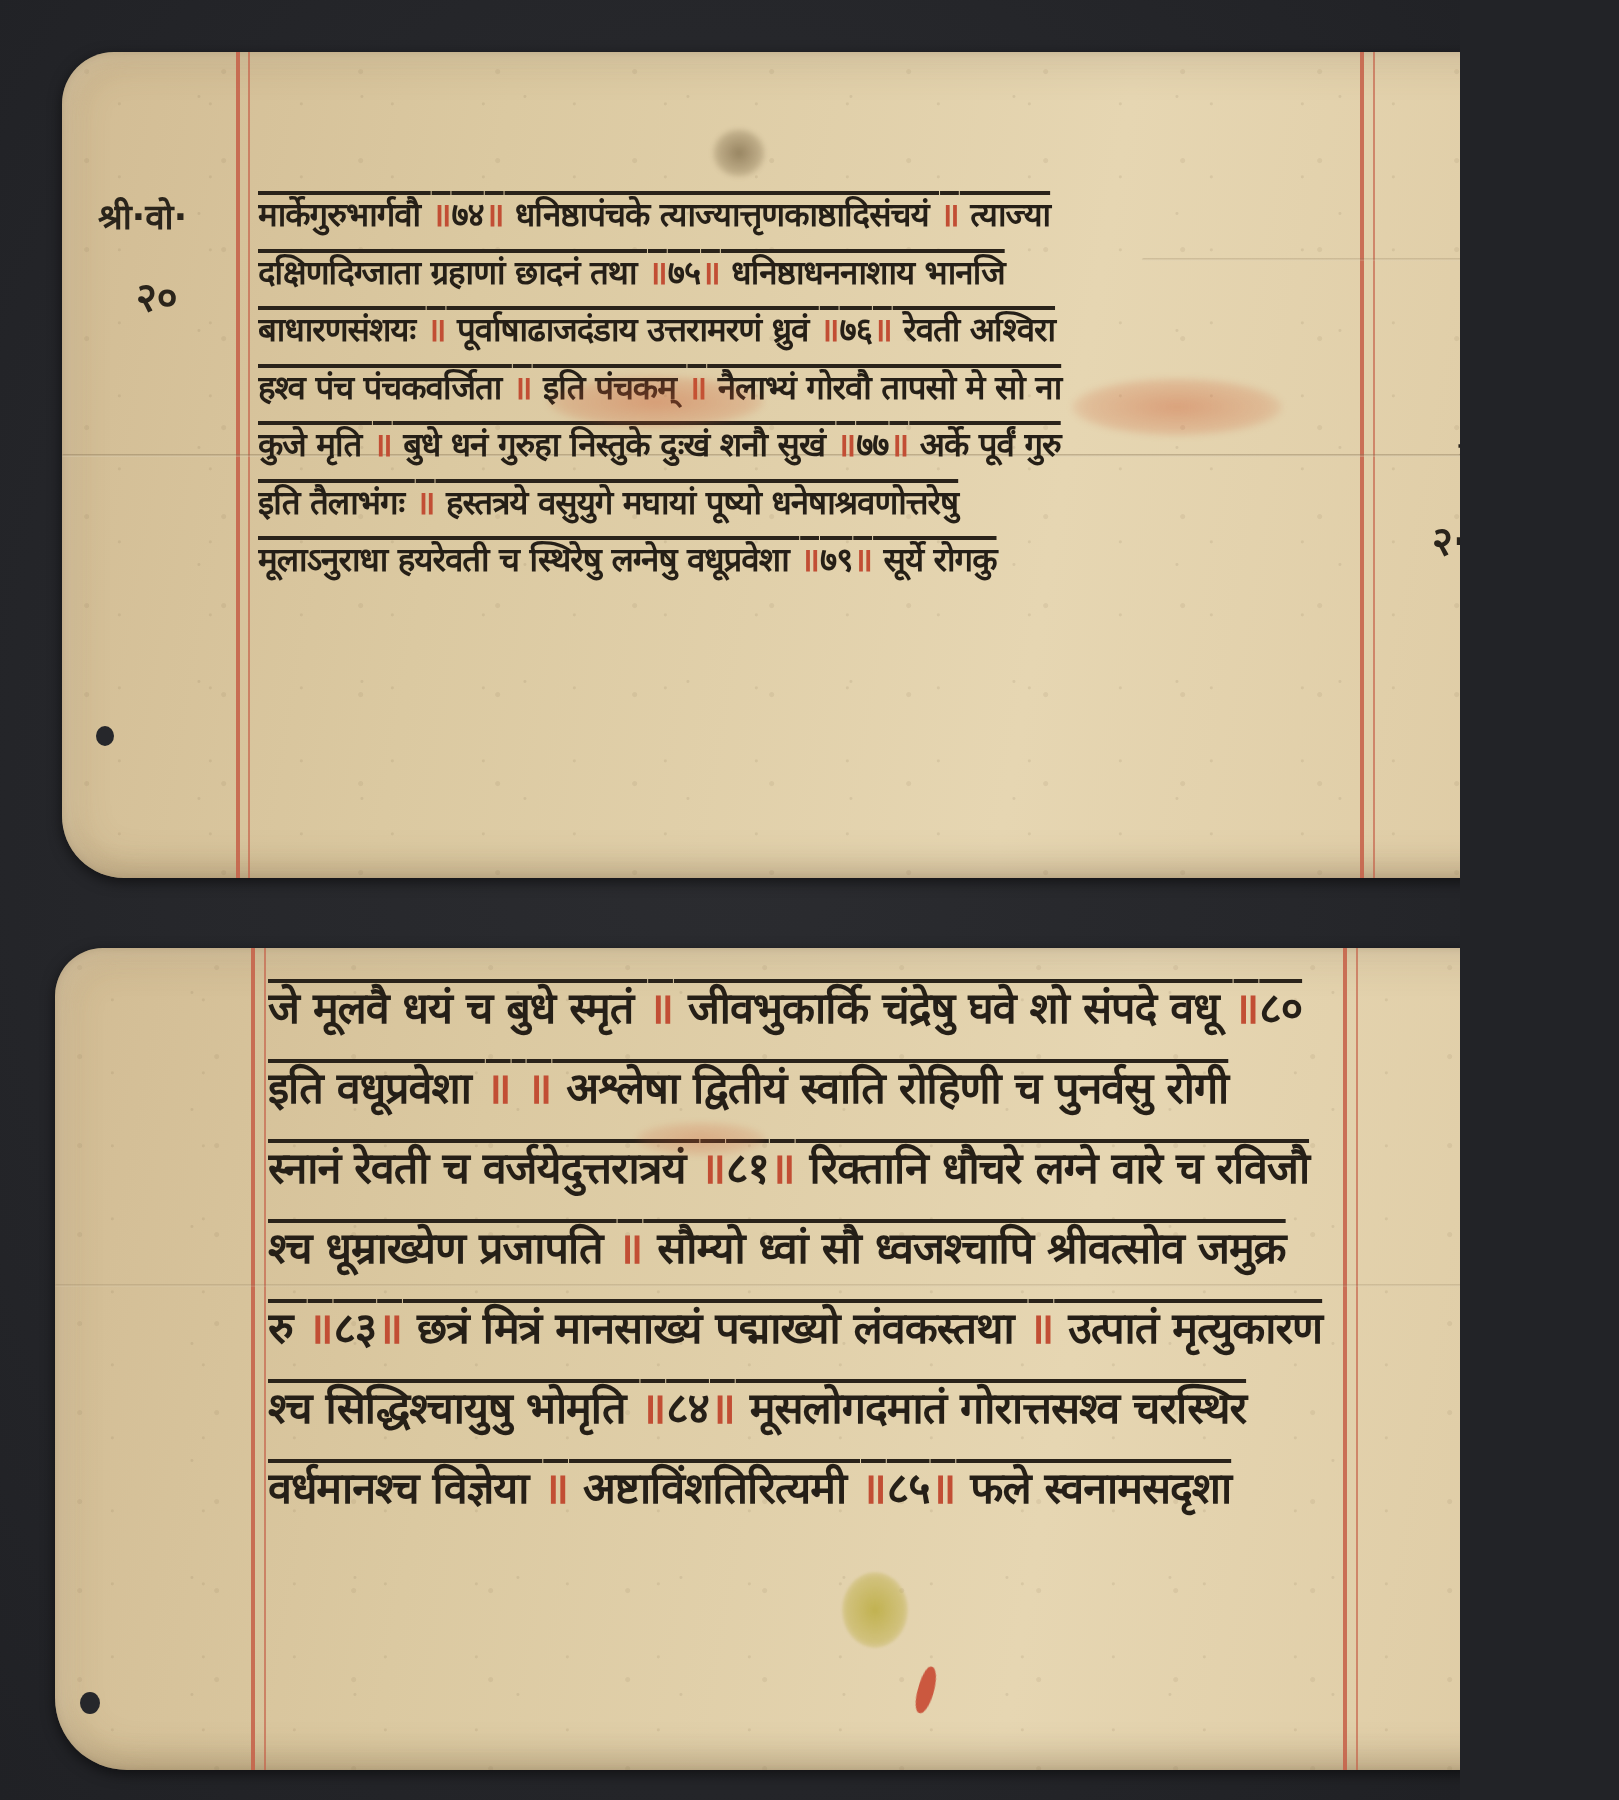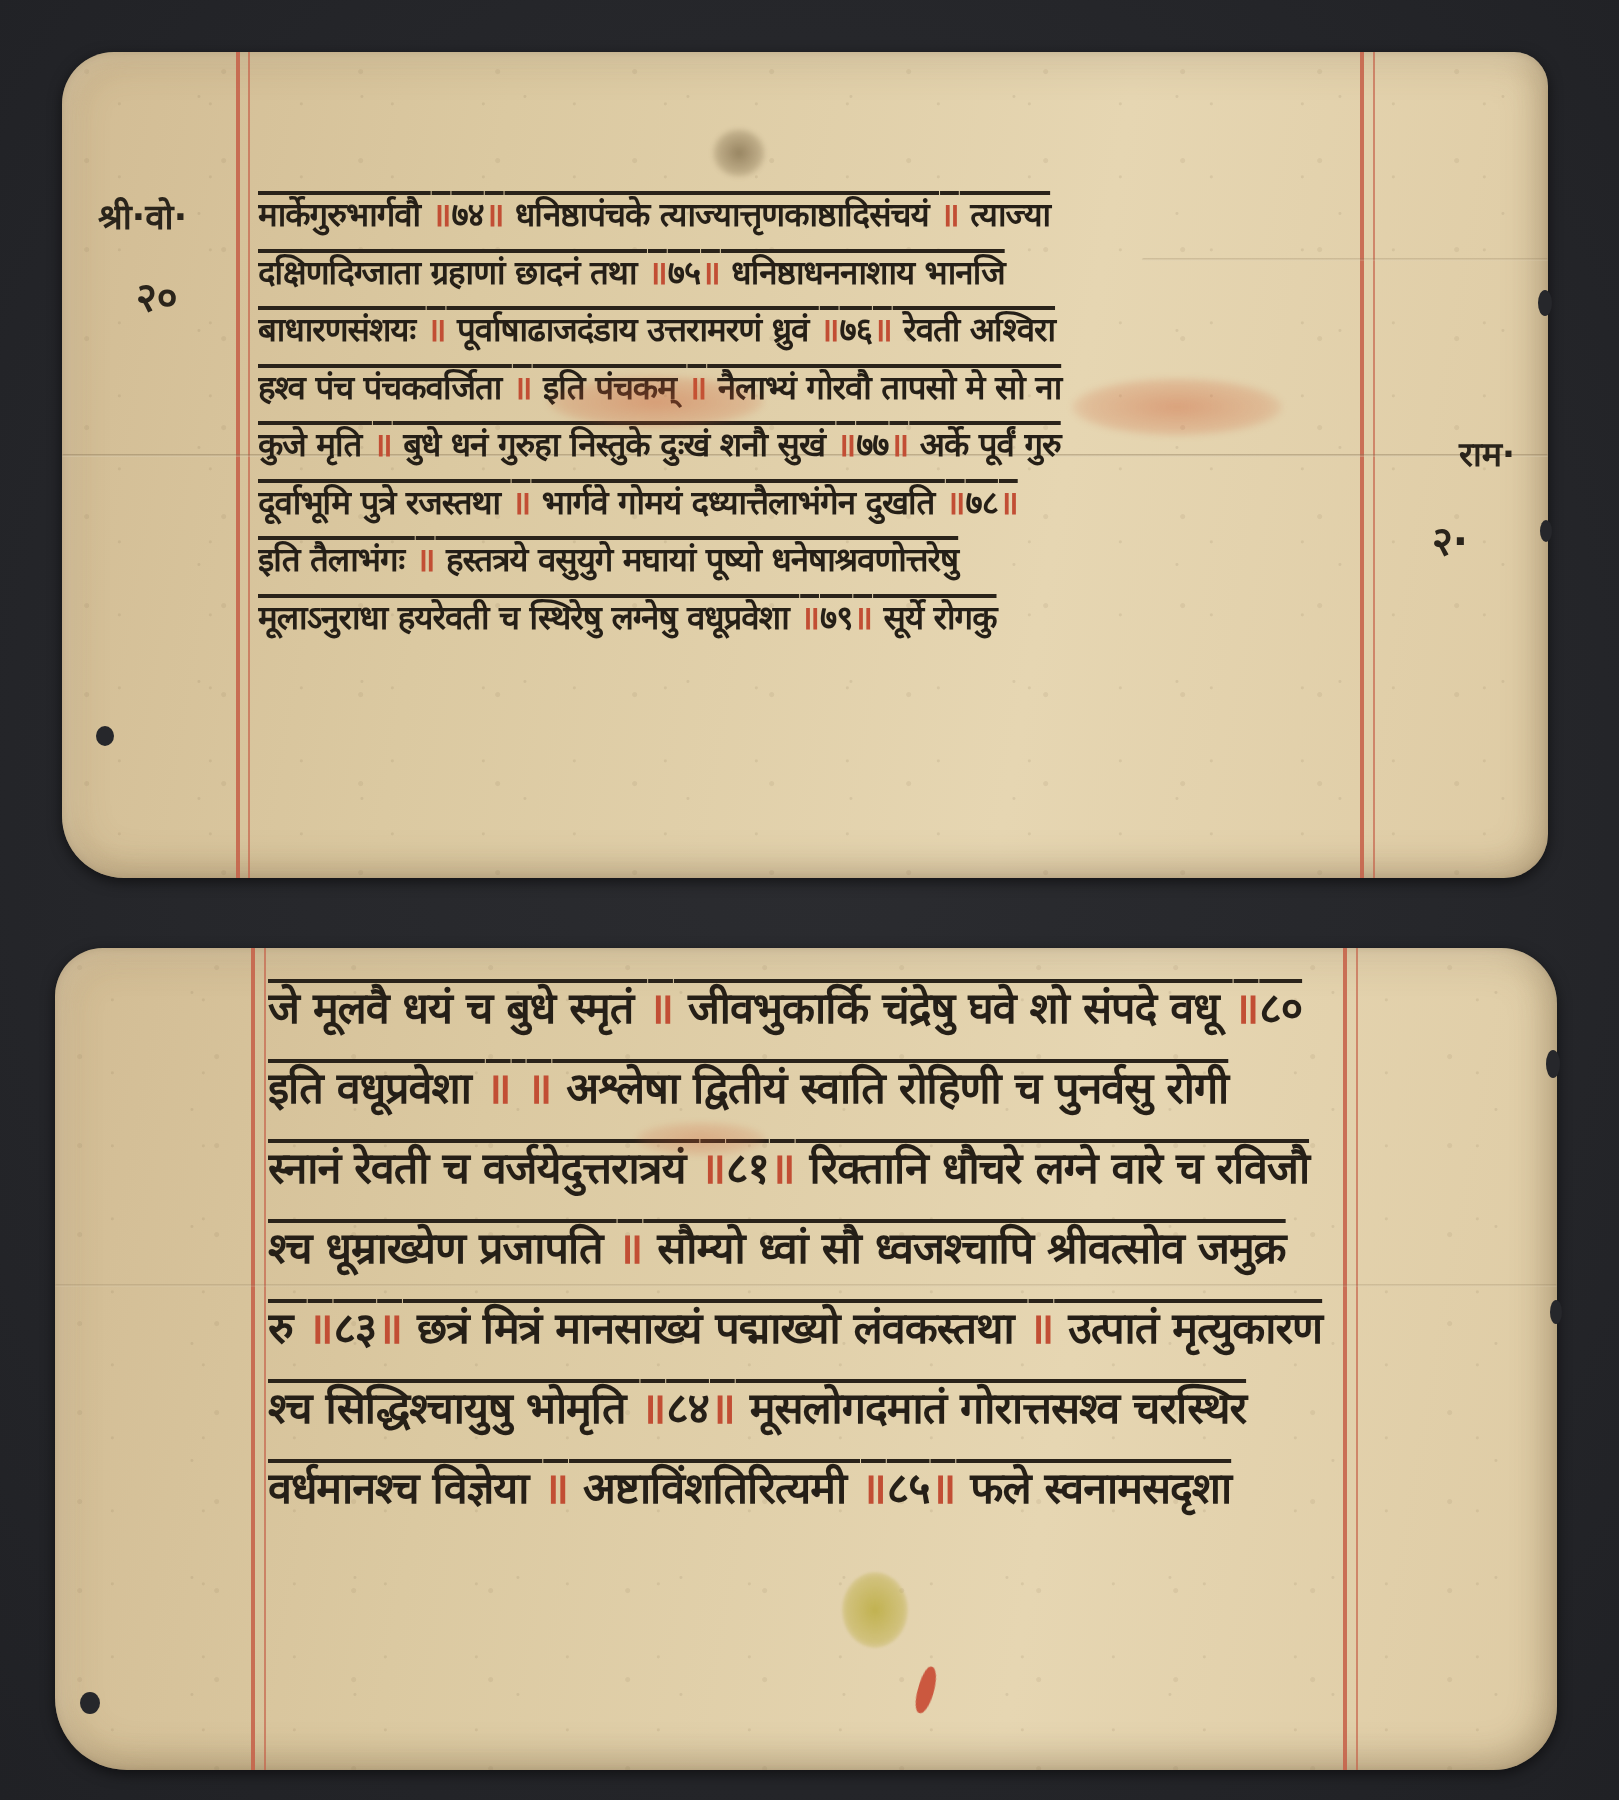--- a/index.html
+++ b/index.html
@@ -1,17 +1,17 @@
 <!DOCTYPE html>
 <html><head>
 <meta charset="utf-8">
 <style>
   html,body{margin:0;padding:0;background:#222327;}
   .stage{
-    position:relative;width:1619px;height:1800px;overflow:hidden;
+    position:relative;width:1460px;height:1800px;overflow:hidden;
     background:radial-gradient(ellipse at 50% 45%, #2b2c30 0%, #26272b 55%, #202125 100%);
     font-family:"DejaVu Sans", sans-serif;
   }
   .leaf{
     position:absolute;
     background:
       radial-gradient(circle at 18% 22%, rgba(118,96,62,.10) 0 2px, transparent 3px),
       radial-gradient(circle at 63% 71%, rgba(118,96,62,.12) 0 1px, transparent 2px),
       radial-gradient(circle at 84% 38%, rgba(90,70,45,.10) 0 1px, transparent 2px),
       linear-gradient(100deg,#d2bc94 0%,#dbc9a1 28%,#e6d6b2 66%,#decba4 100%);
@@ -62,21 +62,20 @@
   <div class="margin-note" style="left:136px;top:250px;font-size:40px;margin-top:18px;">२०</div>
   <div class="margin-note" style="left:1414px;top:430px;font-size:34px;margin-left:45px;">राम·</div>
   <div class="margin-note" style="left:1432px;top:512px;font-size:40px;">२·</div>
 
   <div class="textblock tb-top" style="left:258px;top:186px;width:1098px;height:464px;">
       <div class="text-line"><span>मार्केगुरुभार्गवौ </span><span class="danda">॥</span><span>७४</span><span class="danda">॥</span><span> धनिष्ठापंचके त्याज्यात्तृणकाष्ठादिसंचयं </span><span class="danda">॥</span><span> त्याज्या</span></div>
       <div class="text-line"><span>दक्षिणदिग्जाता ग्रहाणां छादनं तथा </span><span class="danda">॥</span><span>७५</span><span class="danda">॥</span><span> धनिष्ठाधननाशाय भानजि</span></div>
       <div class="text-line"><span>बाधारणसंशयः </span><span class="danda">॥</span><span> पूर्वाषाढाजदंडाय उत्तरामरणं ध्रुवं </span><span class="danda">॥</span><span>७६</span><span class="danda">॥</span><span> रेवती अश्विरा</span></div>
       <div class="text-line"><span>हश्व पंच पंचकवर्जिता </span><span class="danda">॥</span><span> इति पंचकम् </span><span class="danda">॥</span><span> नैलाभ्यं गोरवौ तापसो मे सो ना</span></div>
       <div class="text-line"><span>कुजे मृति </span><span class="danda">॥</span><span> बुधे धनं गुरुहा निस्तुके दुःखं शनौ सुखं </span><span class="danda">॥</span><span>७७</span><span class="danda">॥</span><span> अर्के पूर्वं गुरु</span></div>
-      <div class="text-line"><span>दूर्वाभूमि पुत्रे रजस्तथा </span><span class="danda">॥</span><span> भार्गवे गोमयं दध्यात्तैलाभंगेन दुखति </span><span class="danda">॥</span><span>७८</span><span class="danda">॥</span></div>
       <div class="text-line"><span>इति तैलाभंगः </span><span class="danda">॥</span><span> हस्तत्रये वसुयुगे मघायां पूष्यो धनेषाश्रवणोत्तरेषु</span></div>
       <div class="text-line"><span>मूलाऽनुराधा हयरेवती च स्थिरेषु लग्नेषु वधूप्रवेशा </span><span class="danda">॥</span><span>७९</span><span class="danda">॥</span><span> सूर्ये रोगकु</span></div>
     </div>
 
   <div class="stain stain-smudge" style="left:712px;top:128px;width:54px;height:50px;"></div>
   <div class="stain stain-rub" style="left:548px;top:376px;width:216px;height:52px;"></div>
   <div class="stain stain-rub" style="left:1072px;top:378px;width:210px;height:58px;"></div>
 
   <div class="nick" style="left:1538px;top:290px;width:14px;height:26px;"></div>
   <div class="nick" style="left:1540px;top:520px;width:12px;height:22px;"></div>

